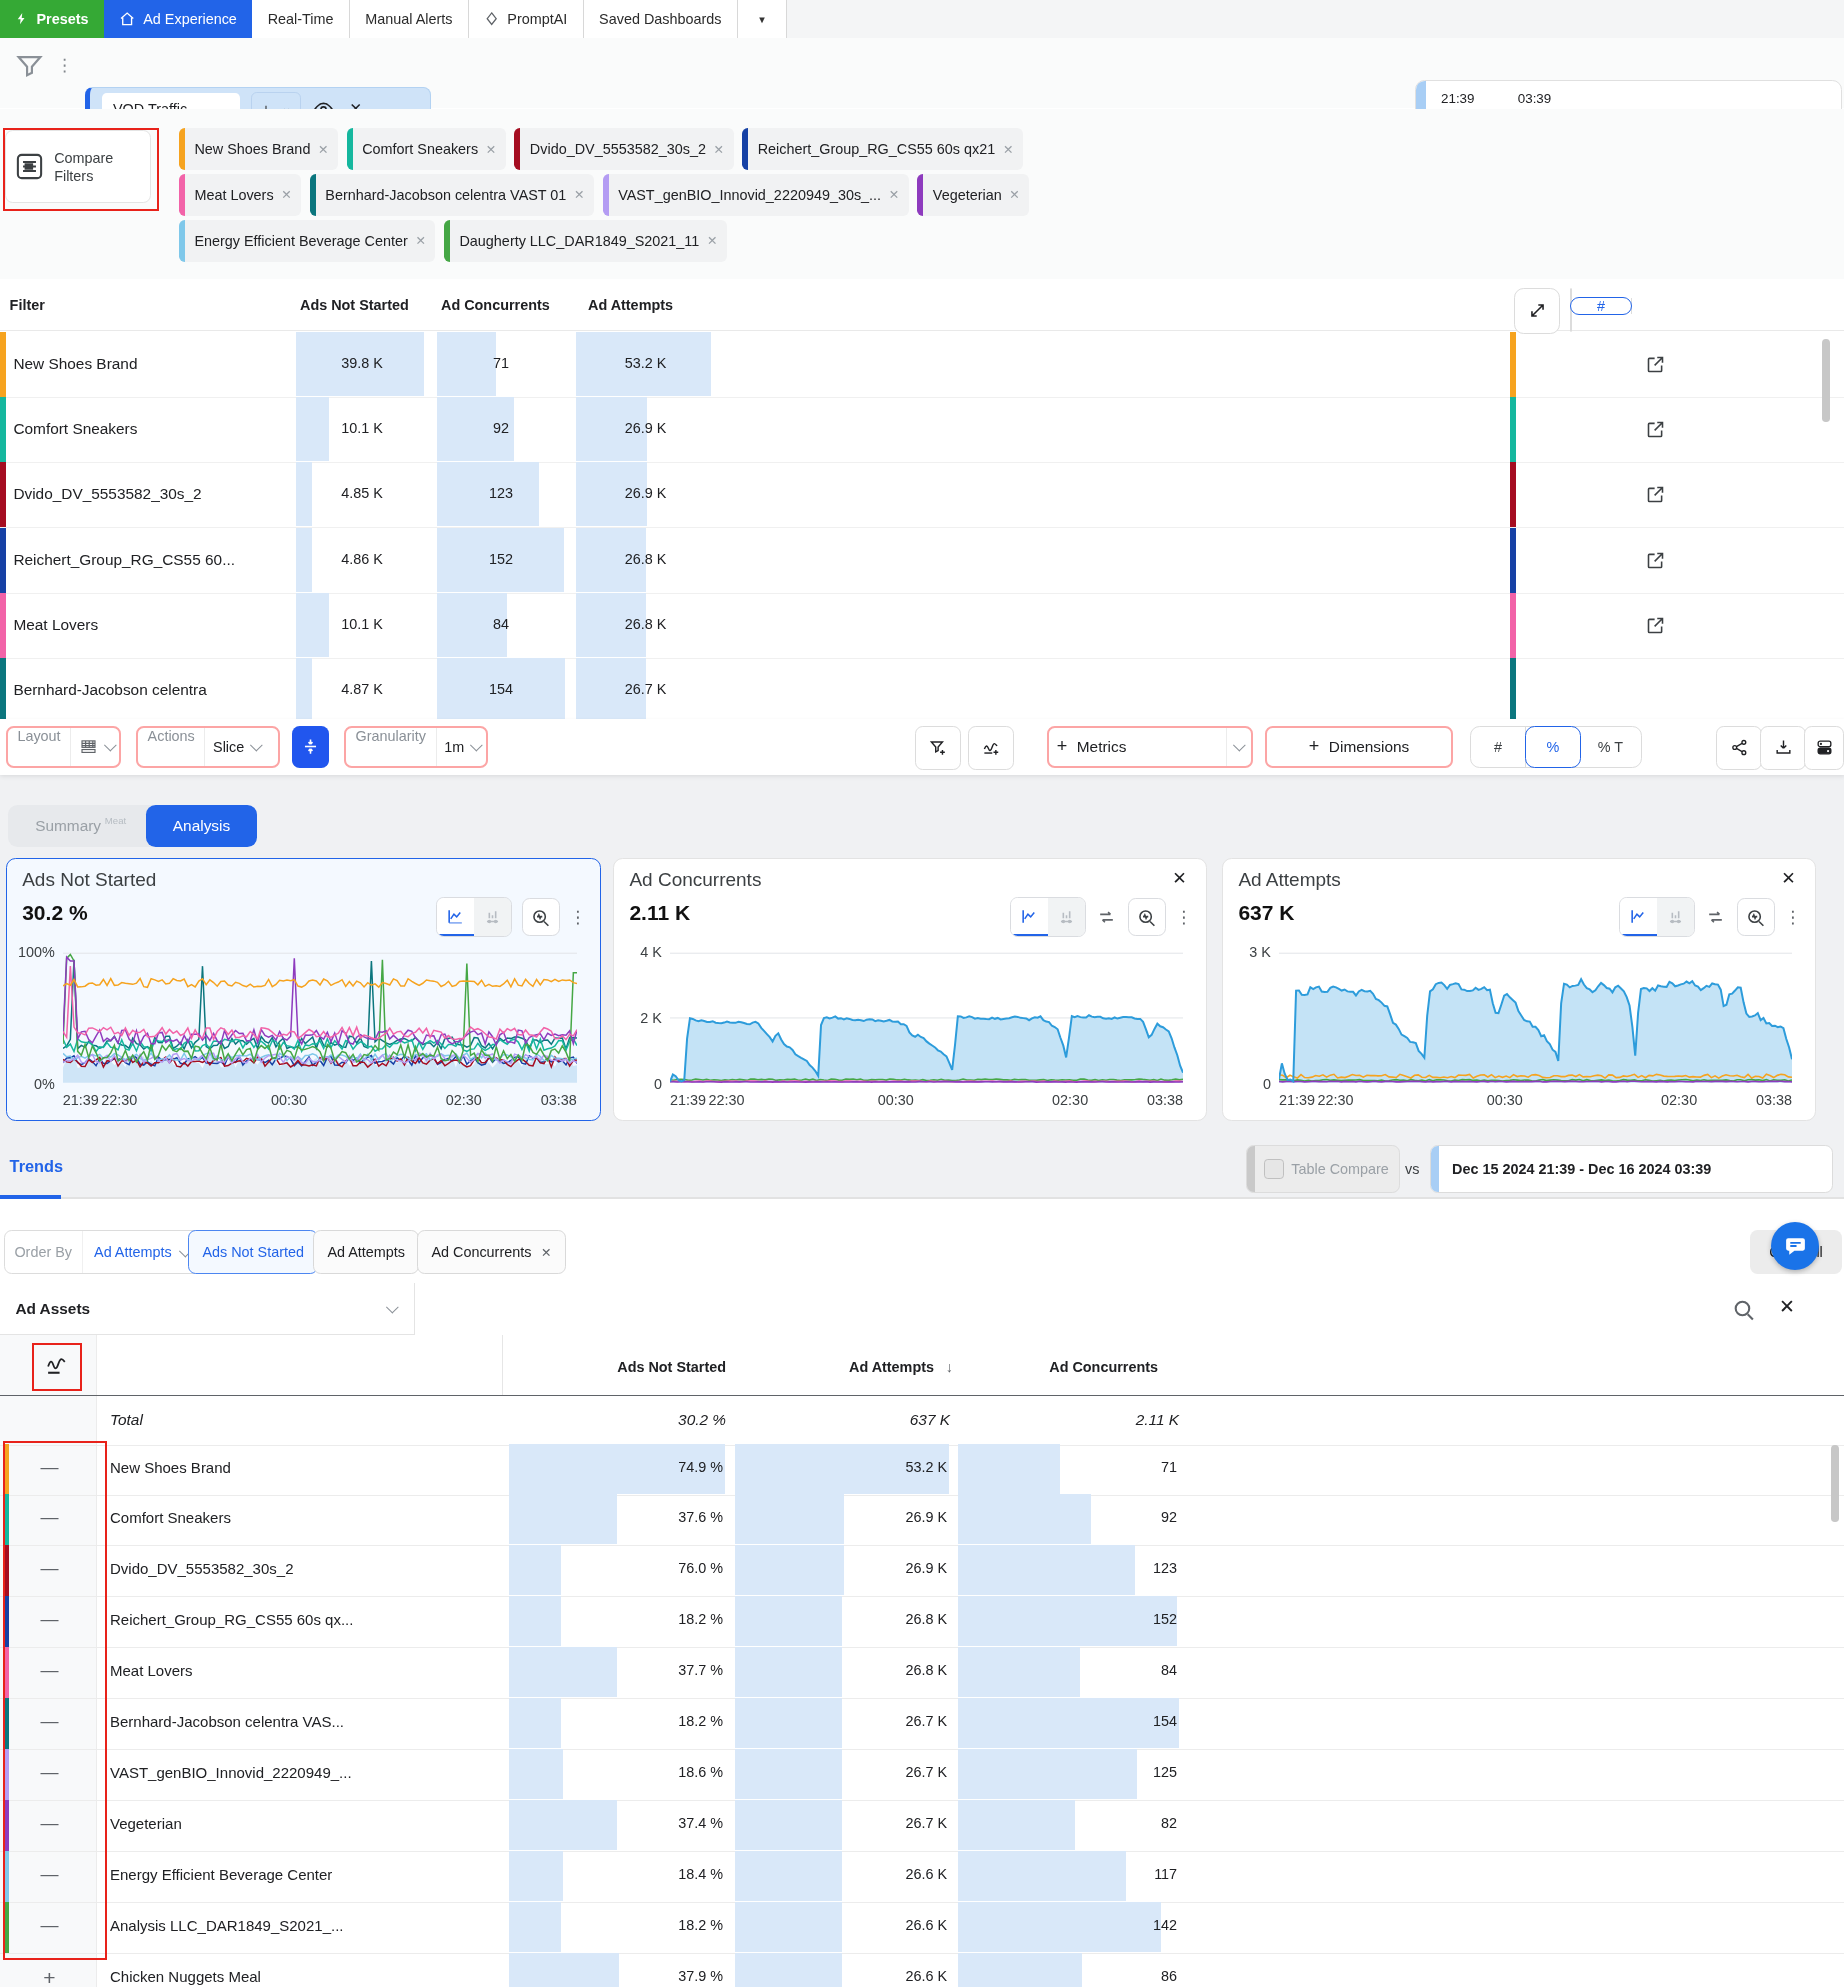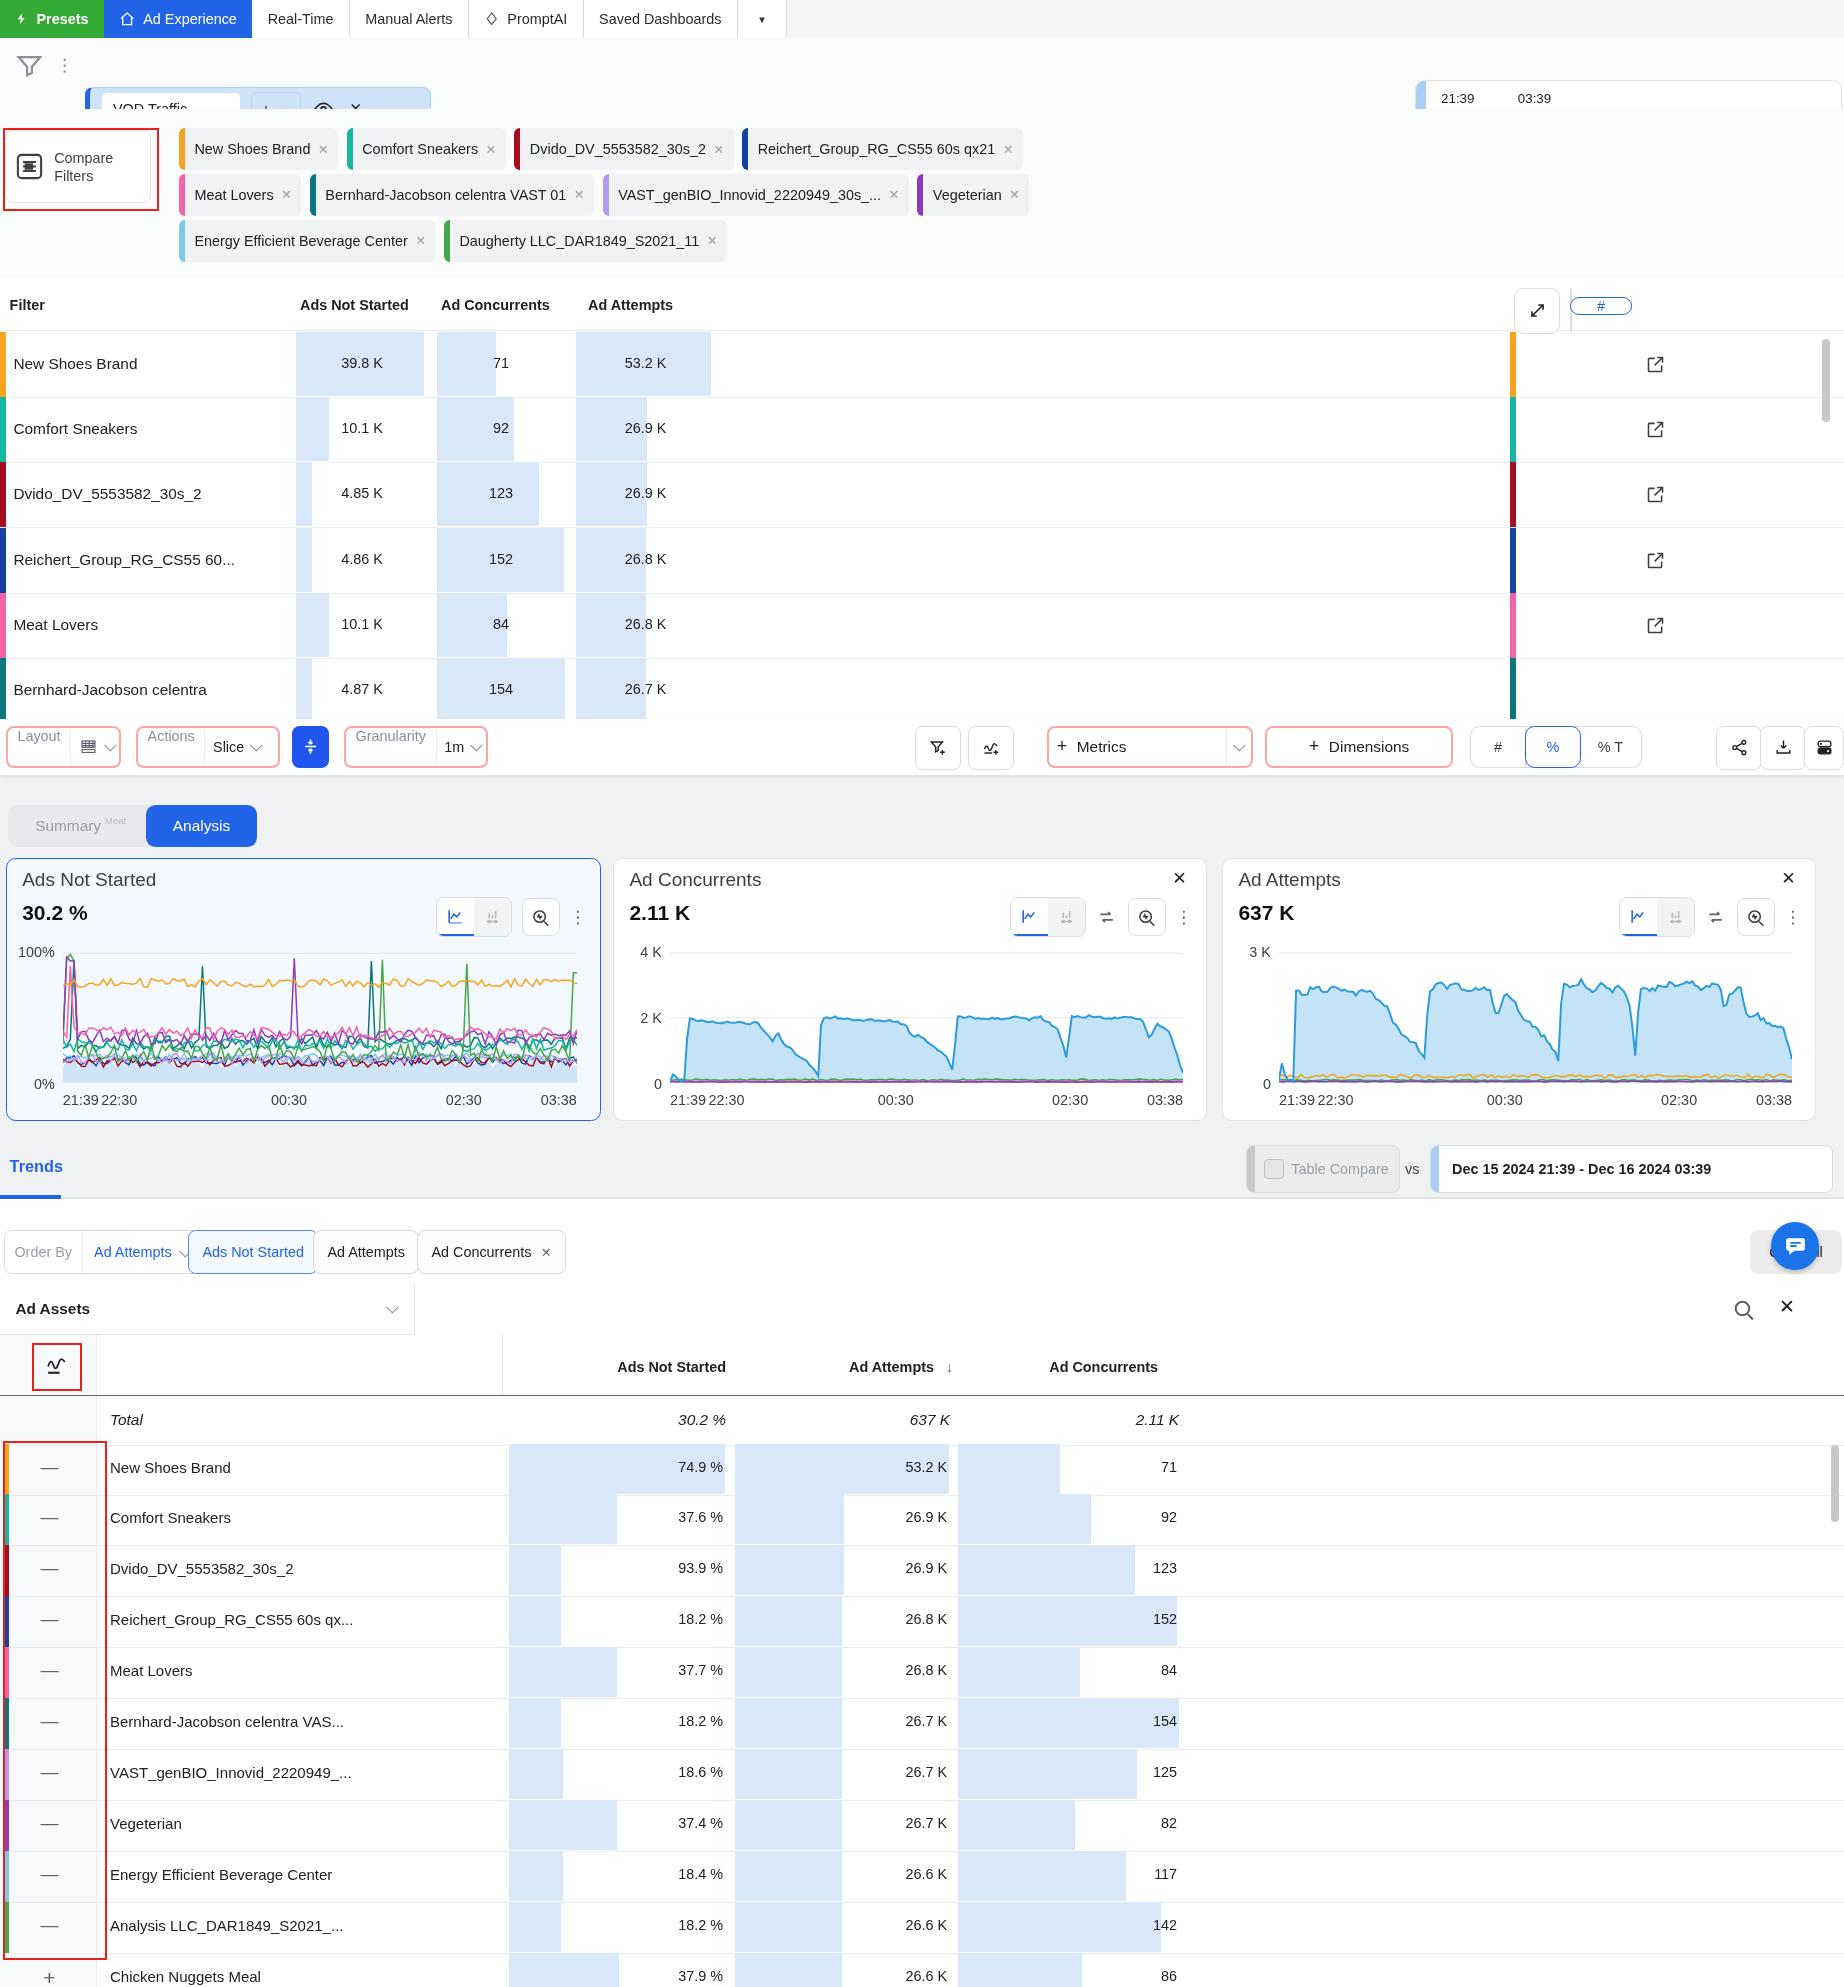--- a/index.html
+++ b/index.html
@@ -814,21 +814,21 @@
           <i class="vbar" style="width: 60%;"></i>
           <em>92</em>
         </div>
     </div>
     <div class="brow" style="top:210px">
       <span class="cb2" style="background: rgb(165, 13, 33);"></span>
         <span class="dash">—</span>
       <span class="nm">Dvido_DV_5553582_30s_2</span>
       <div class="bcell" style="left:509px;width:216px">
           <i class="vbar" style="width: 24%;"></i>
-          <em>93.9 %</em>
+          <em>76.0 %</em>
         </div>
       <div class="bcell" style="left:735px;width:214px">
           <i class="vbar" style="width: 51%;"></i>
           <em>26.9 K</em>
         </div>
       <div class="bcell" style="left:958px;width:221px">
           <i class="vbar" style="width: 80%;"></i>
           <em>123</em>
         </div>
     </div>

